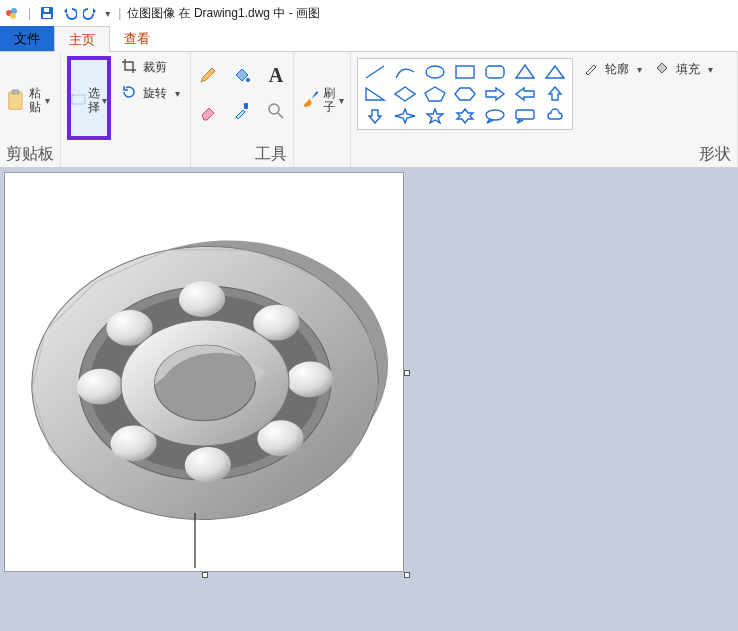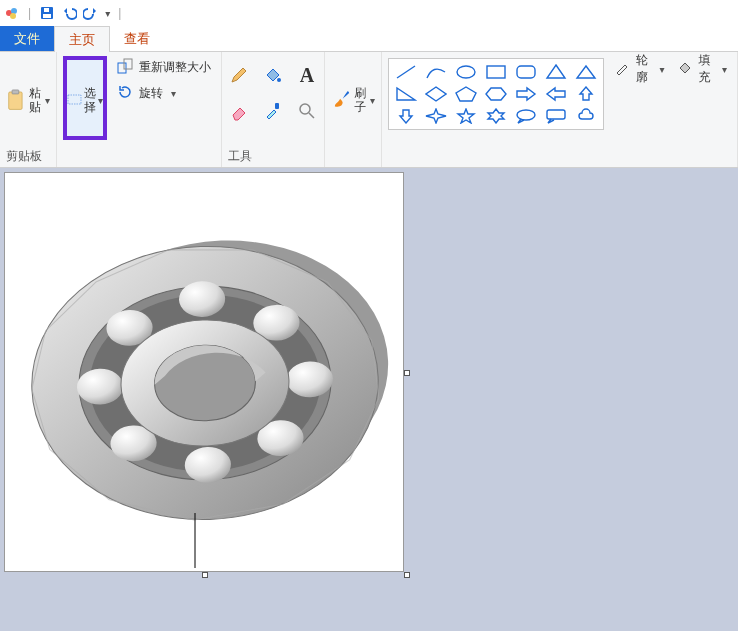--- a/index.html
+++ b/index.html
@@ -7,28 +7,28 @@
 
   
   .titlebar { height: 26px; background: #fff; display: flex; align-items: center; padding: 0 4px; gap: 4px; font-size: 12px; color: #222; }
   .titlebar .qat { display: flex; align-items: center; gap: 6px; }
   .titlebar .divider { color: #aaa; margin: 0 2px; }
   .titlebar svg { display: block; }
 
   
   .tabs { height: 26px; display: flex; align-items: stretch; border-bottom: 1px solid #d0d0d0; background: #fff; }
   .tab { padding: 0 14px; display: flex; align-items: center; font-size: 13px; color: #c2410c; cursor: default; position: relative; }
-  .tab.file { background: #1e6bd6; color: #fef9c3; }
+  .tab.file { background: #1e6bd6; color: #000000; }
   .tab.active { background: #f5f6f7; border: 1px solid #d0d0d0; border-bottom: none; margin-bottom: -1px; }
 
   
   .ribbon { height: 116px; background: #f5f6f7; display: flex; align-items: stretch; border-bottom: 1px solid #d0d0d0; }
   .group { display: flex; flex-direction: column; padding: 4px 6px 2px 6px; border-right: 1px solid #e2e2e2; }
   .group-body { flex: 1; display: flex; align-items: flex-start; gap: 6px; }
-  .group-label { text-align: left; font-size: 12px; color: #555; padding-top: 2px; }
+  .group-label { text-align: right; font-size: 16px; color: #555; padding-top: 2px; }
 
   .big-btn { display: flex; flex-direction: row; align-items: center; justify-content: flex-start; width: 44px; height: 84px; padding-top: 4px; font-size: 12px; color: #333; gap: 2px; }
   .big-btn.sel { border: 4px solid #6d28d9; background: #e6f0fb; }
   .big-btn .lbl { line-height: 14px; text-align: center; }
   .big-btn .caret { font-size: 10px; color: #555; }
 
   .small-col { display: flex; flex-direction: column; gap: 4px; }
   .small-btn { display: flex; align-items: center; gap: 6px; font-size: 12px; color: #333; height: 22px; padding: 0 4px; }
   .small-btn .caret { font-size: 10px; color: #555; margin-left: 2px; }
 
@@ -75,20 +75,21 @@
     </span>
     <span>
       <svg width="16" height="16" viewBox="0 0 16 16">
           <path d="M5 4a5 5 0 1 0 5 5" fill="none" stroke="#1e6bd6" stroke-width="2"></path>
           <path d="M13 6l-3-3v6z" fill="#1e6bd6"></path>
         </svg>
     </span>
     <span style="font-size:10px;color:#555;">▾</span>
     <span class="divider">|</span>
   </div>
+  <span>位图图像 在 Drawing1.dwg 中 - 画图</span>
 </div>
 
 <div class="tabs">
   <div class="tab file">
       <span>文件</span>
     </div>
   <div class="tab active">
       <span>主页</span>
     </div>
   <div class="tab">
@@ -117,24 +118,23 @@
       <div class="big-btn sel">
         <svg width="30" height="24" viewBox="0 0 30 24">
             <rect x="2" y="2" width="26" height="18" fill="none" stroke="#1e6bd6" stroke-dasharray="3 2"></rect>
           </svg>
         <span class="lbl">选择</span>
         <span class="caret">▾</span>
       </div>
       <div class="small-col">
         <div class="small-btn">
           <span><svg width="16" height="16" viewBox="0 0 16 16">
-                <rect x="1" y="5" width="8" height="10" fill="none" stroke="#1e6bd6"></rect>
-                <rect x="7" y="1" width="8" height="10" fill="none" stroke="#888"></rect>
+                <path d="M4 1v11h11M1 4h11v11" stroke="#555" stroke-width="1.5" fill="none"></path>
               </svg></span>
-          <span>重新调整大小</span>
+          <span>裁剪</span>
         </div>
         <div class="small-btn">
           <span><svg width="16" height="16" viewBox="0 0 16 16">
                 <path d="M3 8a5 5 0 1 0 2-4" fill="none" stroke="#1e6bd6" stroke-width="1.5"></path>
                 <path d="M3 2v4h4" fill="none" stroke="#1e6bd6" stroke-width="1.5"></path>
               </svg></span>
           <span>旋转</span>
           <span class="caret">▾</span>
         </div>
       </div>
@@ -321,20 +321,21 @@
         </div>
         <div class="small-btn">
           <span><svg width="16" height="16" viewBox="0 0 16 16">
                 <path d="M3 8l5-5 5 5-5 5z" fill="#ccc" stroke="#555"></path>
               </svg></span>
           <span>填充</span>
           <span class="caret">▾</span>
         </div>
       </div>
     </div>
+    <div class="group-label">形状</div>
   </div>
 
 </div>
 
 <div class="workarea">
   <div class="canvas">
     
     <svg width="400" height="400" viewBox="0 0 400 400">
       <defs>
         <linearGradient id="g1" x1="0" y1="0" x2="1" y2="1">

